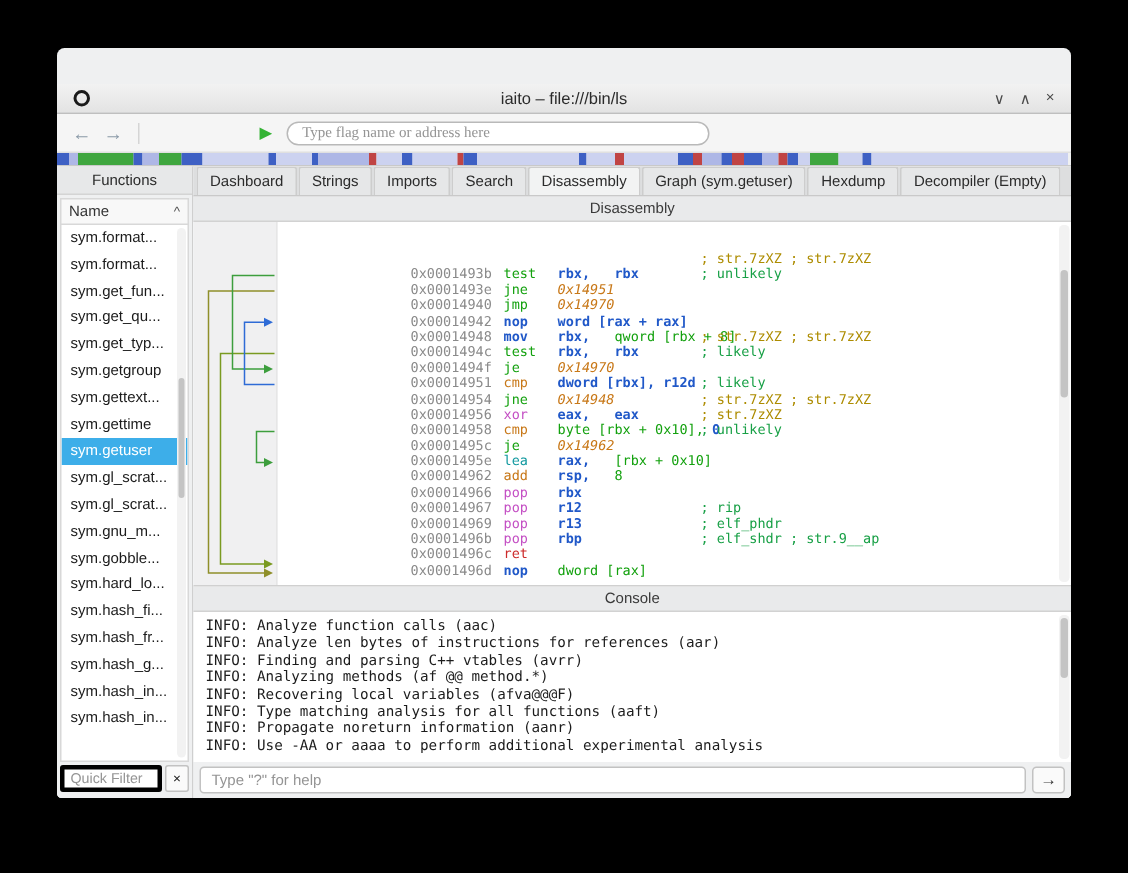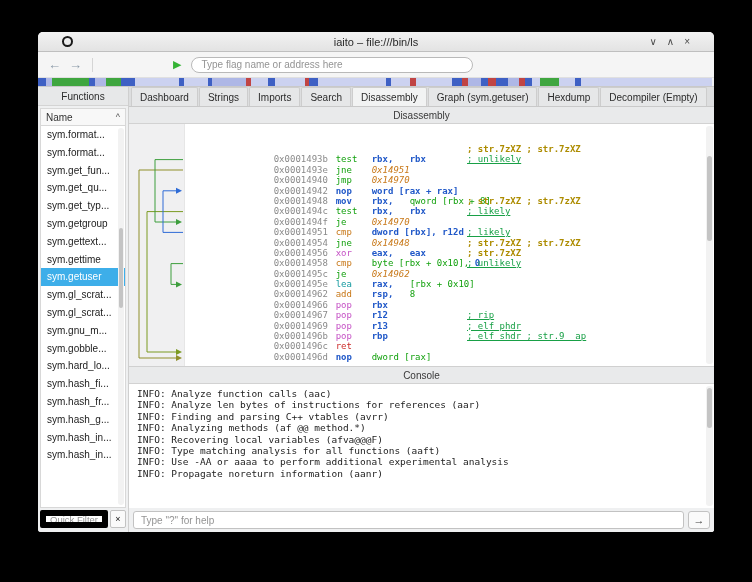--- a/index.html
+++ b/index.html
@@ -7,40 +7,40 @@
               font-family:"Liberation Sans", sans-serif; }
   .screen { position:relative; width:752px; height:582px; background:#000; }
 
   .window { position:absolute; left:38px; top:32px; width:676px; height:500px;
             background:#eff0f1; border-radius:5px 5px 3px 3px; overflow:hidden;
             box-shadow:0 10px 30px rgba(0,0,0,.65); display:flex; flex-direction:column; }
 
   
   .titlebar { height:20px; flex:none; background:linear-gradient(#f2f2f2,#e3e3e3);
               border-bottom:1px solid #bfbfbf; position:relative;
-              display:flex; align-items:center; padding:0 24px; }
+              display:flex; align-items:center; padding:0 11px;margin-top:24px; }
   .logo { width:11px; height:11px; border:2px solid #1a1a1a; border-radius:50%; flex:none; }
   .title { position:absolute; left:50%; transform:translateX(-50%);
            font-size:11px; color:#2b2b2b; white-space:nowrap; }
   .controls { margin-left:auto; display:flex; gap:10px; font-size:10px; color:#4a4a4a; }
   .controls span { cursor:default; }
 
   
   .menubar { height:20px; flex:none; background:#f6f6f6; display:flex; align-items:center;
              padding-left:4px; border-bottom:1px solid #ececec; }
   .menu-item { font-size:11px; color:#2b2b2b; padding:0 7px; }
 
   
   .toolbar { height:26px; flex:none; background:#f5f5f5; display:flex; align-items:center;
              padding:0 10px; border-bottom:1px solid #e0e0e0; }
   .tb-icon { font-size:13px; color:#8b9aa8; margin-right:8px; }
   .tb-icon.play { color:#35b335; font-size:11px; margin-left:78px; margin-right:10px; }
   .tb-sep { width:1px; height:14px; background:#d5d5d5; margin:0 2px; }
   .flag-input { width:282px; height:16px; border:1px solid #b9b9b9; border-radius:9px;
-                background:#fff; font-size:10px; padding:0 9px; color:#333; outline:none; }
+                background:#fff; font-size:10px; padding:0 9px; color:#333; outline:none;font-family:Liberation Serif, serif; }
   input::placeholder { color:#949494; }
 
   
   .membar { height:9px; flex:none; display:flex; width:100%; border-bottom:1px solid #c9c9c9; }
   .mseg { height:100%; flex:none; }
 
   
   .content { flex:1; display:flex; min-height:0; }
 
   
@@ -51,21 +51,21 @@
   .fn-header { height:18px; flex:none; margin:2px 2px 0 2px; background:#f8f8f8;
                border:1px solid #d8d8d8; display:flex; align-items:center;
                justify-content:space-between; padding:0 5px; font-size:10px; color:#333; }
   .fn-header .sort { font-size:9px; color:#555; }
   .fn-list { flex:1; margin:0 2px; background:#fff; border:1px solid #d8d8d8;
              border-top:none; position:relative; overflow:hidden; }
   .fn-item { height:17.8px; line-height:17.8px; font-size:10px; color:#1b1b1b;
              padding-left:6px; white-space:nowrap; overflow:hidden; }
   .fn-item.active { background:#3daee9; color:#fff; }
   .fn-filter { height:20px; flex:none; margin:2px; display:flex; gap:2px; }
-  .fn-filter input { flex:1; min-width:0; height:18px; border:6px solid #000000;
+  .fn-filter input { flex:1; min-width:0; height:18px; border:3px solid #000000;
                      border-radius:2px; background:#fff; font-size:9.5px; padding:0 4px; outline:none; }
   .fn-filter button { width:16px; height:18px; border:1px solid #c2c2c2; border-radius:2px;
                       background:#fafafa; font-size:9px; color:#222; line-height:1; }
 
   
   .main { flex:1; display:flex; flex-direction:column; min-width:0; background:#eff0f1; }
   .tab-bar { height:20px; flex:none; background:#dddedf; display:flex; align-items:flex-end;
              padding-left:2px; gap:1px; border-bottom:1px solid #c9c9c9; }
   .tab { height:19px; line-height:19px; padding:0 8px; font-size:10px; color:#2b2b2b;
          background:#e6e7e8; border:1px solid #cdcdcd; border-bottom:none;
@@ -82,28 +82,28 @@
             border-right:1px solid #e6e6e6; }
   .arrows { position:absolute; left:0; top:0; width:56px; height:243px; }
   .code { position:absolute; left:58px; top:20px; right:10px;
           font-family:"DejaVu Sans Mono", monospace; font-size:9px; line-height:10.4px; }
   .dline { position:relative; height:10.4px; white-space:pre; }
   .addr { display:inline-block; width:62px; color:#8a8a8a; }
   .mn   { display:inline-block; width:36px; }
   .ops  { white-space:pre; }
   .cmt  { position:absolute; left:280px; top:0; white-space:pre; }
   .c-g  { color:#13a10e; }
-  .c-gc { color:#18a046;text-decoration:underline; }
+  .c-gc { color:#18a046; }
   .c-b  { color:#2058c8;font-weight:bold; }
   .c-n  { color:#c87818;font-style:italic; }
   .c-o  { color:#c87818; }
   .c-m  { color:#c44fc4; }
   .c-r  { color:#cc2a2a; }
   .c-t  { color:#12999f; }
-  .c-y  { color:#ad8c00;font-weight:bold; }
+  .c-y  { color:#ad8c00; }
 
   
   .console-body { flex:1; background:#fff; padding:4px 8px; position:relative; overflow:hidden;
                   font-family:"DejaVu Sans Mono", monospace; font-size:9.5px;
                   line-height:11.4px; color:#1c1c1c; }
   .cline { white-space:pre; }
 
   
   .vscroll { position:absolute; right:1px; top:2px; bottom:2px; width:7px;
              background:#f2f2f2; border-radius:3px; }
@@ -351,22 +351,22 @@
           <div class="vscroll">
             <div class="vthumb" style="top:2px;height:40px;"></div>
           </div>
 
         <div class="cline">INFO: Analyze function calls (aac)</div>
             <div class="cline">INFO: Analyze len bytes of instructions for references (aar)</div>
             <div class="cline">INFO: Finding and parsing C++ vtables (avrr)</div>
             <div class="cline">INFO: Analyzing methods (af @@ method.*)</div>
             <div class="cline">INFO: Recovering local variables (afva@@@F)</div>
             <div class="cline">INFO: Type matching analysis for all functions (aaft)</div>
+            <div class="cline">INFO: Propagate noreturn information (aanr)</div>
             <div class="cline">INFO: Use -AA or aaaa to perform additional experimental analysis</div>
-            <div class="cline">INFO: Propagate noreturn information (aanr)</div>
           </div>
 
         <div class="command-bar">
           <input placeholder="Type &quot;?&quot; for help" style="">
           <button>→</button>
         </div>
 
       </div>
     </div>
   </div>

